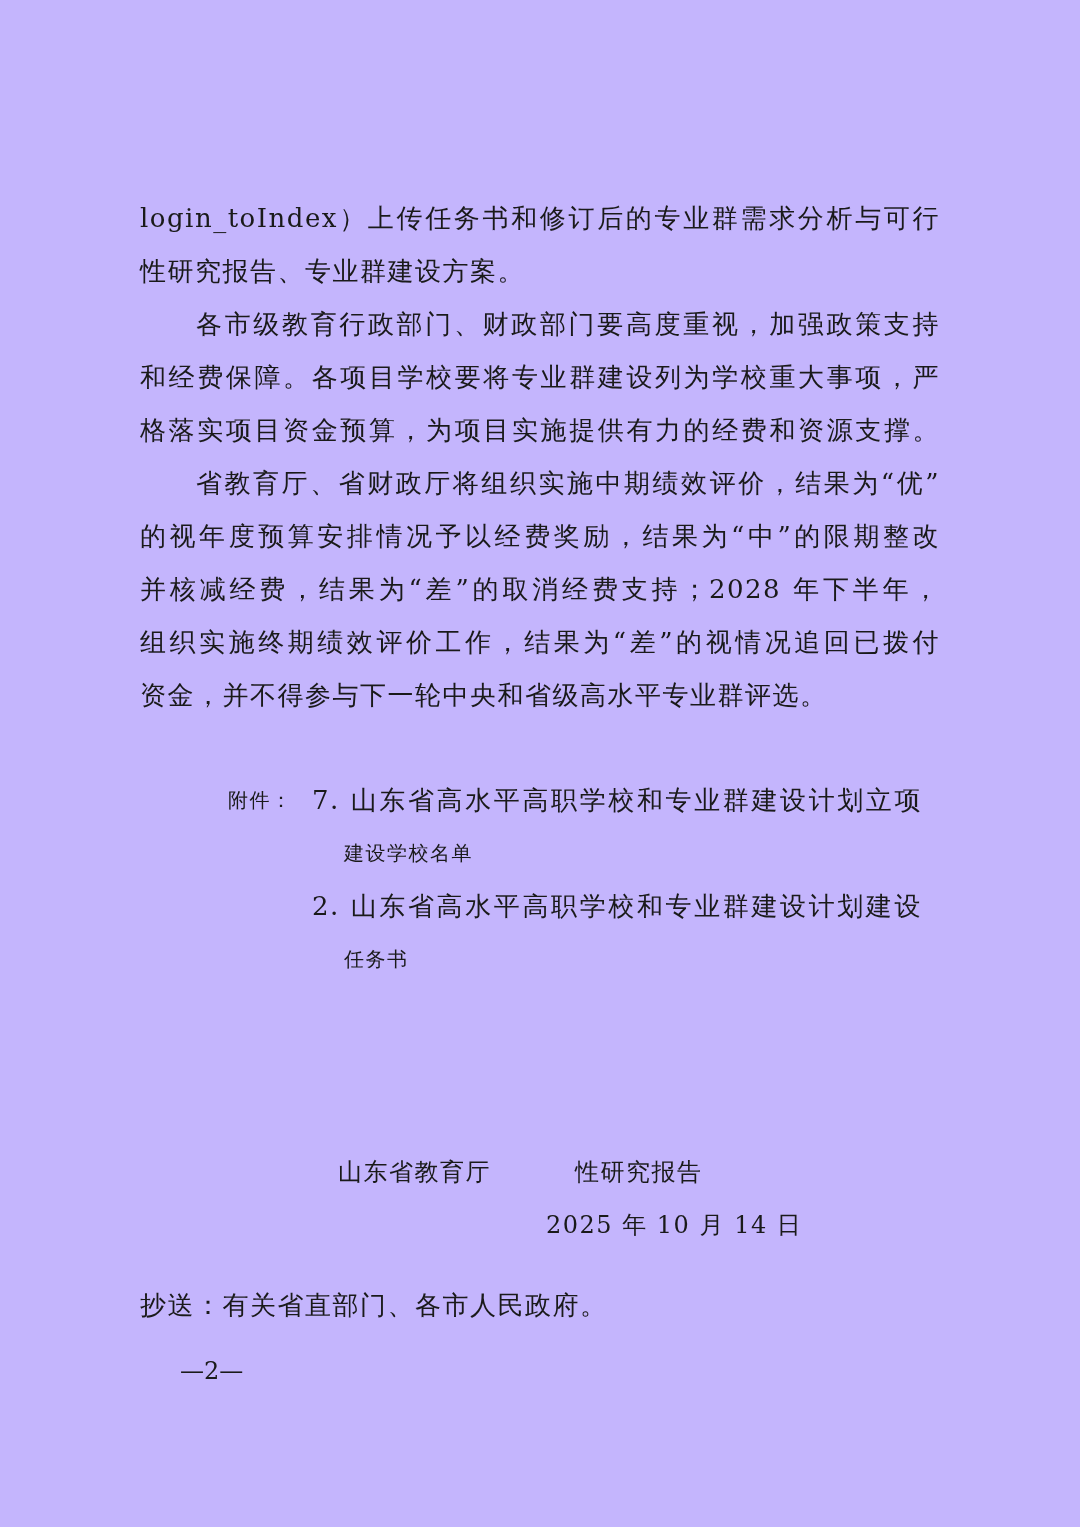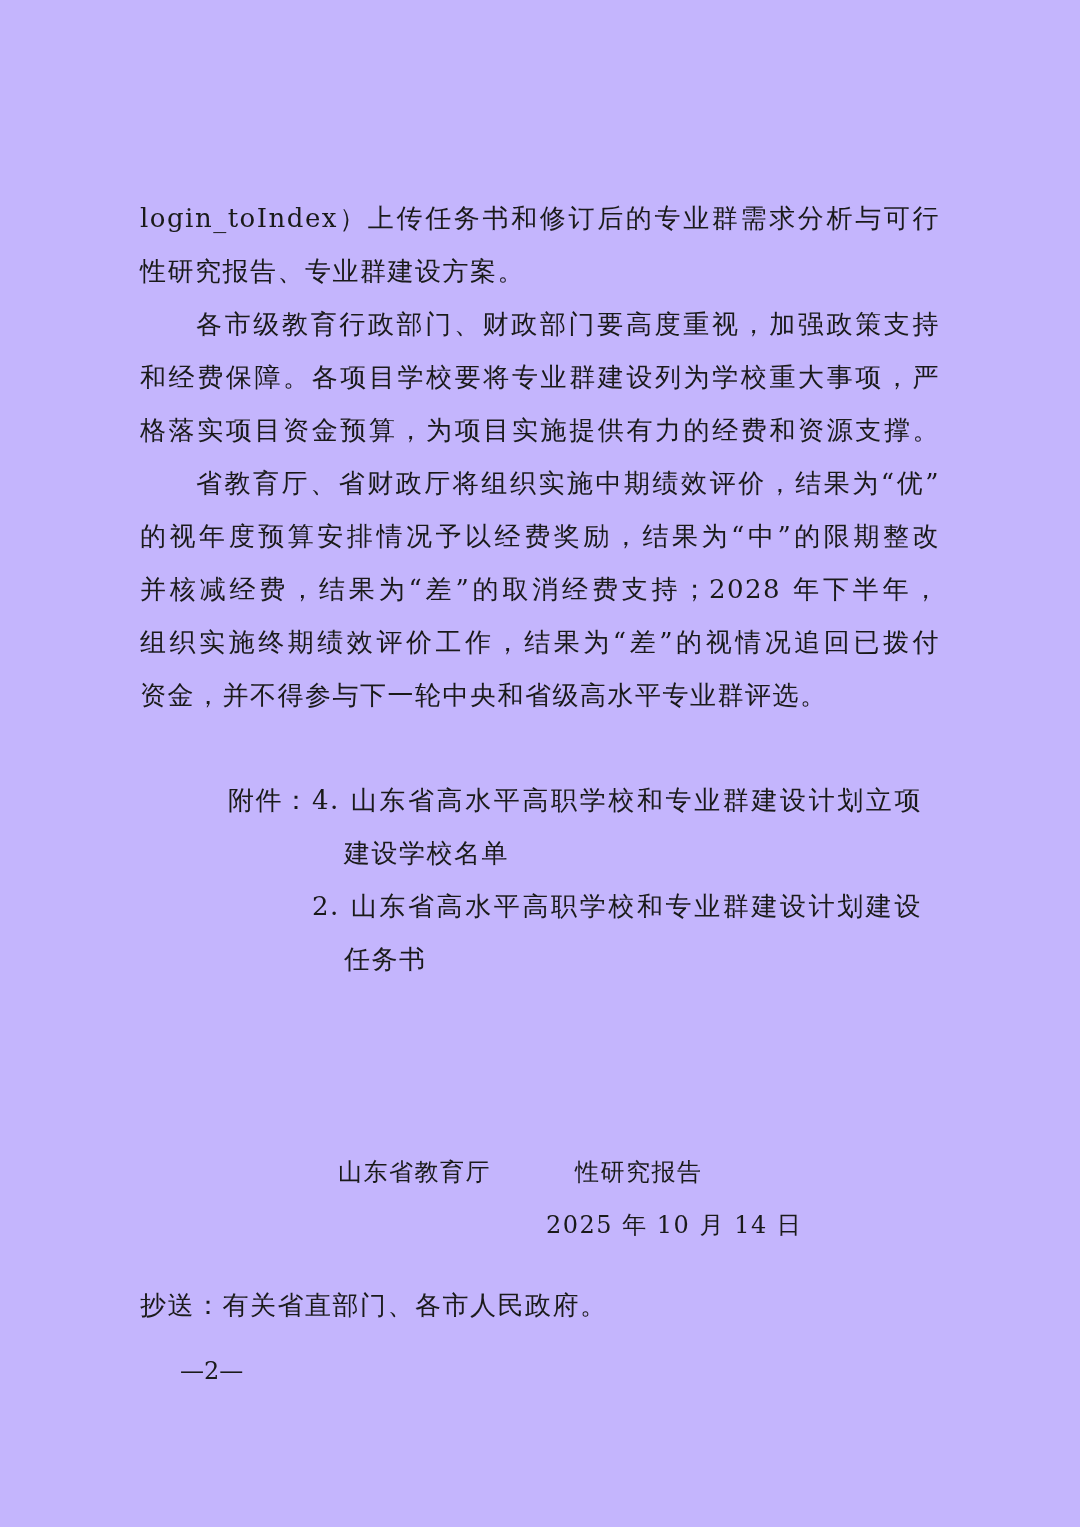--- a/index.html
+++ b/index.html
@@ -31,38 +31,38 @@
       white-space: nowrap;
       letter-spacing: 1.5px;
     }
     .justify {
       text-align: justify;
       text-align-last: justify;
     }
     .att-label {
       position: absolute;
       left: 228px;
-      font-size: 26px;
+      font-size: 20px;
       line-height: 34px;
       white-space: nowrap;
       letter-spacing: 1.5px;
     }
     .att-item {
       position: absolute;
       left: 312px;
       width: 610px;
       font-size: 26px;
       line-height: 34px;
       white-space: nowrap;
       letter-spacing: 1.5px;
     }
     .att-cont {
       position: absolute;
       left: 344px;
-      font-size: 26px;
+      font-size: 20px;
       line-height: 34px;
       white-space: nowrap;
       letter-spacing: 1.5px;
     }
     .sig {
       position: absolute;
       font-size: 24px;
       line-height: 34px;
       white-space: nowrap;
       letter-spacing: 1.5px;
@@ -88,21 +88,21 @@
   <div class="line justify" style="top:413px;">格落实项目资金预算，为项目实施提供有力的经费和资源支撑。</div>
   <div class="line justify" style="top:360px;">和经费保障。各项目学校要将专业群建设列为学校重大事项，严</div>
 
   <div class="line justify" style="top:466px; left:196px; width:744px;">省教育厅、省财政厅将组织实施中期绩效评价，结果为“优”</div>
   <div class="line justify" style="top:519px;">的视年度预算安排情况予以经费奖励，结果为“中”的限期整改</div>
   <div class="line justify" style="top:572px;">并核减经费，结果为“差”的取消经费支持；2028 年下半年，</div>
   <div class="line justify" style="top:625px;">组织实施终期绩效评价工作，结果为“差”的视情况追回已拨付</div>
   <div class="line" style="top:678px;">资金，并不得参与下一轮中央和省级高水平专业群评选。</div>
 
   <div class="att-label" style="top:783px;">附件：</div>
-  <div class="att-item justify" style="top:783px;">4. 山东省高水平高职学校和专业群建设计划立项</div>
+  <div class="att-item justify" style="top:783px;">7. 山东省高水平高职学校和专业群建设计划立项</div>
   <div class="att-cont" style="top:836px;">建设学校名单</div>
   <div class="att-item justify" style="top:889px;">2. 山东省高水平高职学校和专业群建设计划建设</div>
   <div class="att-cont" style="top:942px;">任务书</div>
 
   <div class="sig" style="left:338px; top:1155px;">山东省教育厅</div>
   <div class="sig" style="left:575px; top:1155px;">性研究报告</div>
   <div class="sig" style="left:546px; top:1208px;">2025 年 10 月 14 日</div>
 
   <div class="line" style="top:1288px;">抄送：有关省直部门、各市人民政府。</div>
 

